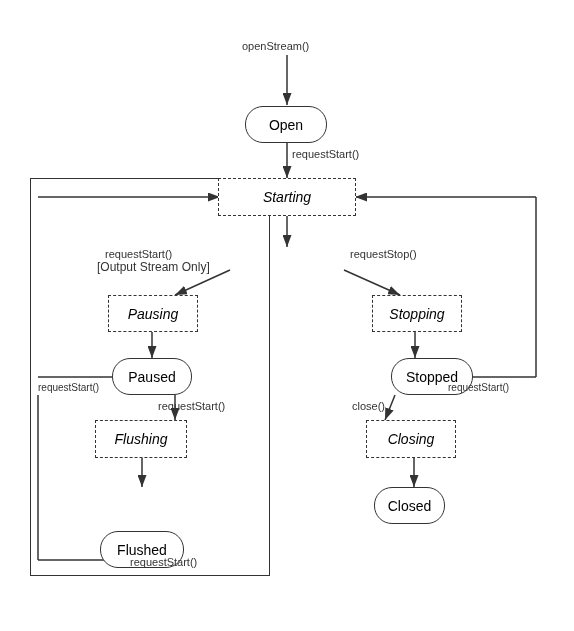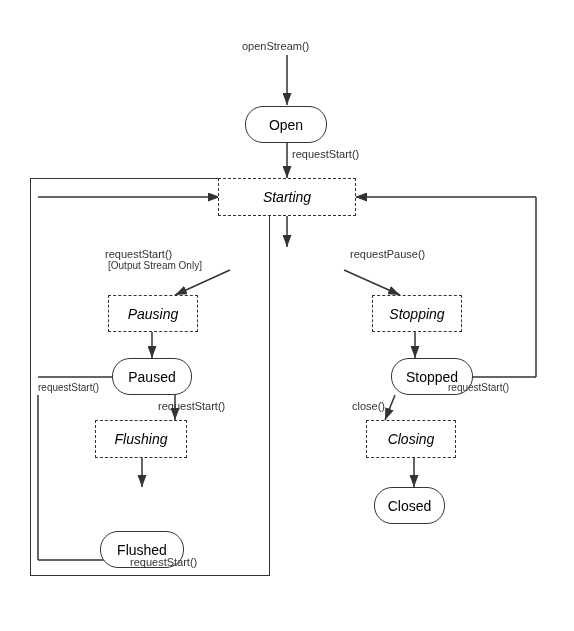--- a/index.html
+++ b/index.html
@@ -113,21 +113,21 @@
 
   <div class="label" style="left:292px; top:148px;">requestStart()</div>
 
   <div class="state-box dashed" style="left:218px; top:178px; width:138px; height:38px;">
     <span>Starting</span>
   </div>
 
 
   <div class="label" style="left:105px; top:248px;">requestStart()</div>
 
-  <div class="label" style="left:108px; top:260px; font-size:10px;">[Output Stream Only]</div>
+  <div class="label" style="left:97px; top:260px; font-size:12px;">[Output Stream Only]</div>
 
   <div class="state-box dashed" style="left:108px; top:295px; width:90px; height:37px;">
     <span>Pausing</span>
   </div>
 
   <div class="state-box rounded" style="left:112px; top:358px; width:80px; height:37px;justify-content:center;">
     <span>Paused</span>
   </div>
 
   <div class="label" style="left:38px; top:382px; font-size:10px;">requestStart()</div>
@@ -137,21 +137,21 @@
   <div class="state-box dashed" style="left:95px; top:420px; width:92px; height:38px;">
     <span>Flushing</span>
   </div>
 
   <div class="state-box rounded" style="left:100px; top:487px; width:84px; height:37px;margin-top:44px;">
     <span>Flushed</span>
   </div>
 
   <div class="label" style="left:130px; top:556px;">requestStart()</div>
 
-  <div class="label" style="left:350px; top:248px;">requestPause()</div>
+  <div class="label" style="left:350px; top:248px;">requestStop()</div>
 
   <div class="state-box dashed" style="left:372px; top:295px; width:90px; height:37px;">
     <span>Stopping</span>
   </div>
 
   <div class="state-box rounded" style="left:391px; top:358px; width:82px; height:37px;">
     <span>Stopped</span>
   </div>
 
   <div class="label" style="left:352px; top:400px;">close()</div>

